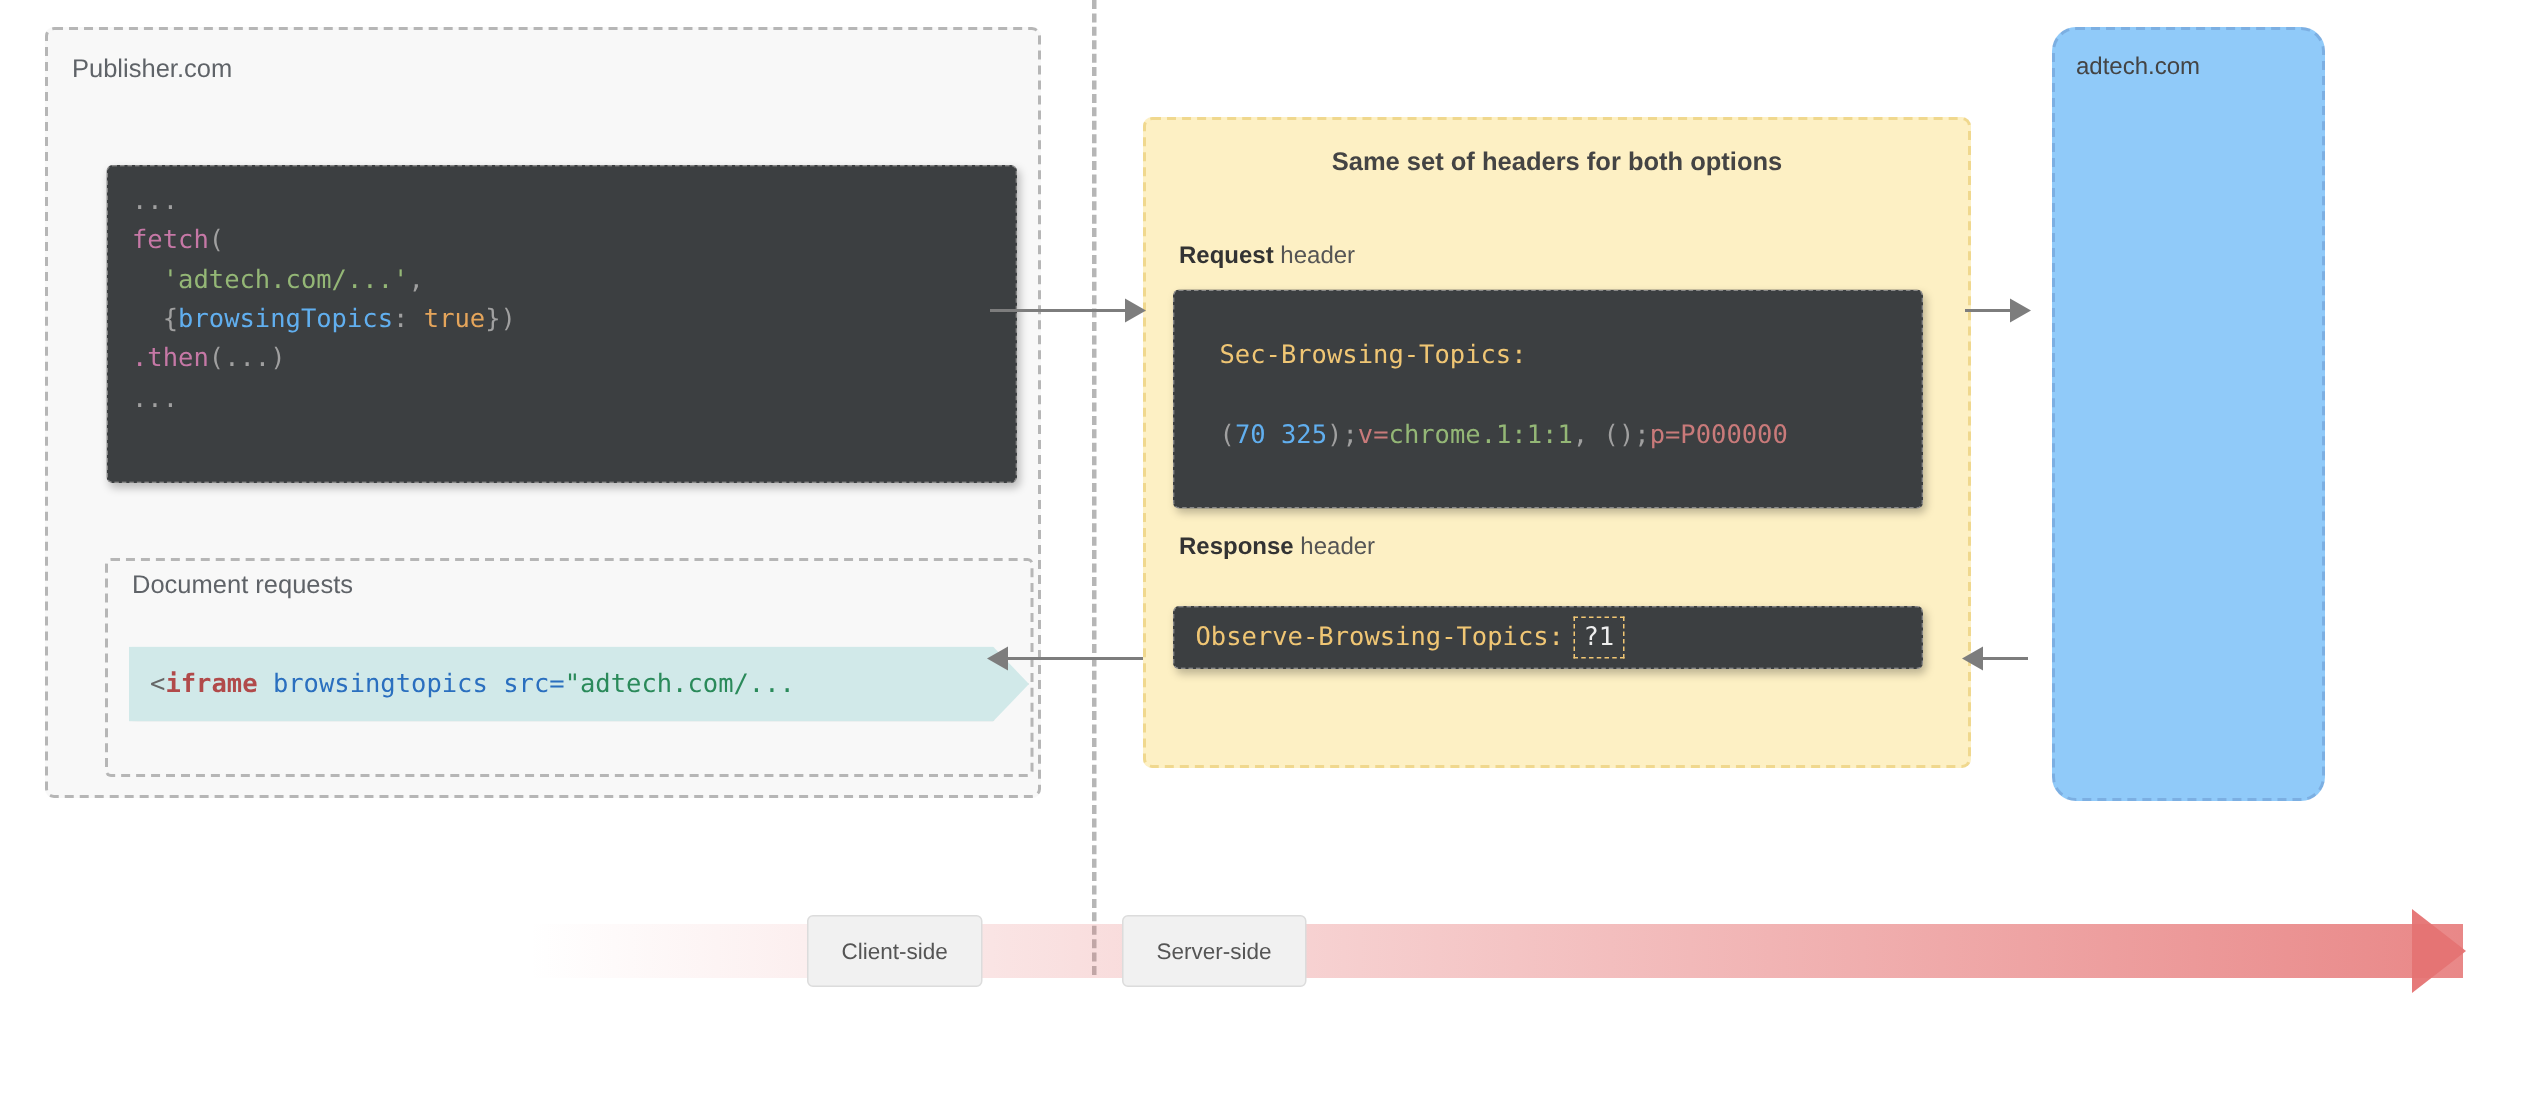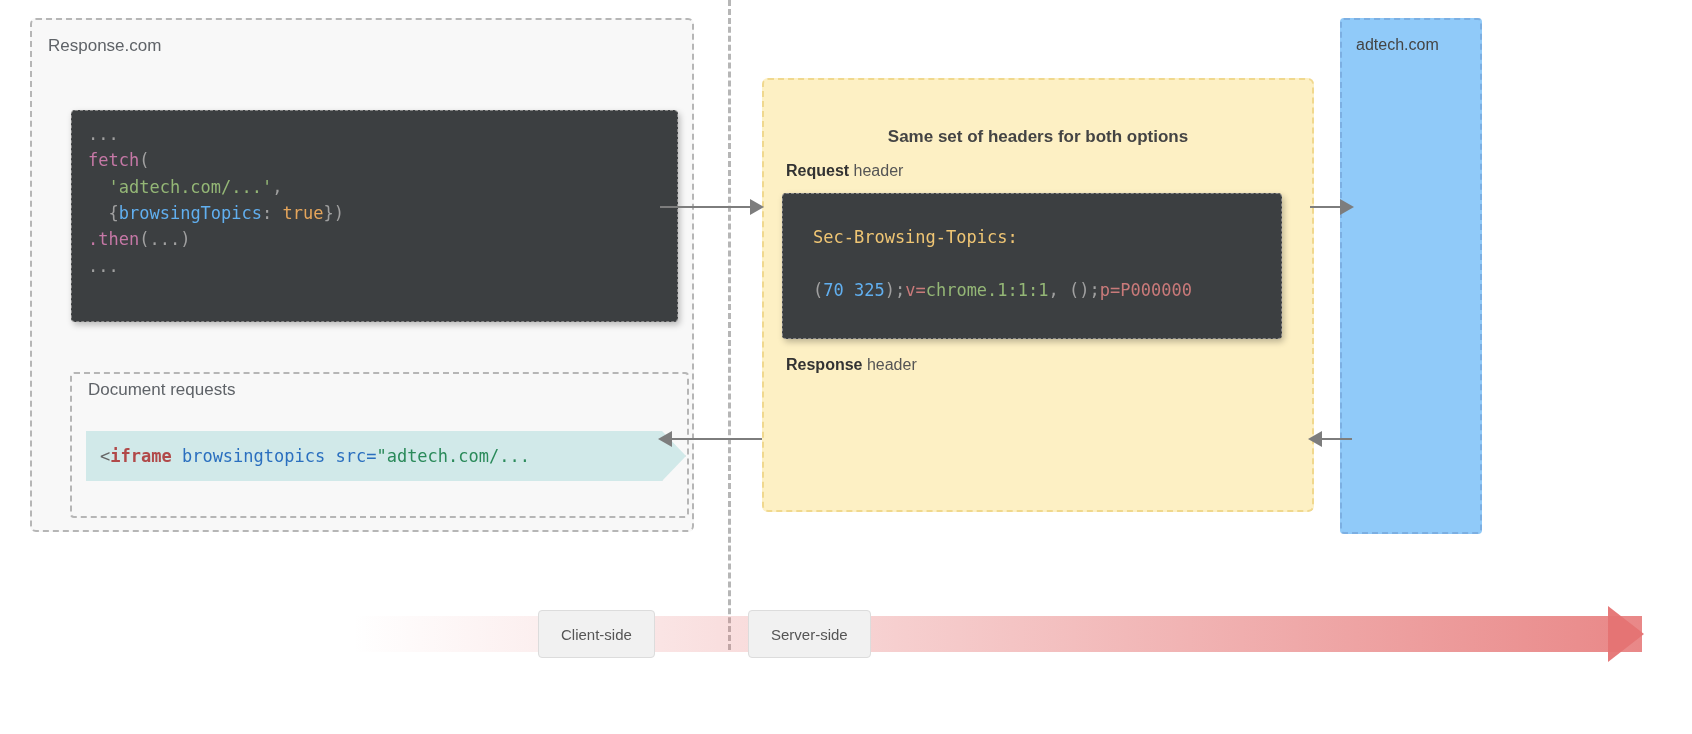--- a/index.html
+++ b/index.html
@@ -100,21 +100,20 @@
     background: var(--yellow-panel);
     border: 2px dashed var(--yellow-border);
     border-radius: 6px;
   }
   #headers-title {
     position: absolute; left: 0; right:0; top: 18px;
     text-align: center;
     font-weight: 600;
     color: #444;
     font-size: 17px;
-    margin-top: 29px;
   }
   .hdr-label { position: absolute; left: 22px; color: #555; font-size: 16px; }
   .hdr-label b { font-weight: 700; color: #333; }
   #req-label { top: 82px; }
   #request-code {
     left: 18px; top: 113px;
     width: 498px; height: 130px;
     padding: 14px 0 0 0;
   }
   #request-code pre { margin:16px; padding: 0 14px; white-space: pre; }
@@ -129,25 +128,26 @@
   #q1-box {
     display: inline-block;
     border: 1.5px dashed var(--code-yellow);
     padding: 0 6px;
     color: #eee;
   }
 
   
   #adtech-panel {
     position: absolute;
-    left: 1340px; top: 18px;
+    left: 1368px; top: 18px;
     width: 138px; height: 512px;
     background: var(--blue-bg);
     border: 2px dashed #7cafe2;
-    border-radius: 4px;
+    border-radius: 16px;
+    padding-left: 40px;
   }
   #adtech-label { position:absolute; left: 14px; top: 16px; font-size: 16px; color:#444;}
 
   
   .h-arrow {
     position: absolute;
     height: 2px;
     background: #7d7d7d;
   }
   .h-arrow::after {
@@ -193,21 +193,21 @@
   
   .tk-pink{color:var(--code-pink);} .tk-green{color:var(--code-green);}
   .tk-blue{color:var(--code-blue);} .tk-orange{color:var(--code-orange);}
   .tk-yellow{color:var(--code-yellow);} .tk-red{color:var(--code-red);}
   .tk-grey{color:var(--code-grey);} .tk-dred{color:var(--code-dark-red);}
 </style>
 </head>
 <body>
 
 <div id="publisher-panel" class="dashed-box">
-  <div id="publisher-label" class="box-label">Response.com</div>
+  <div id="publisher-label" class="box-label">Publisher.com</div>
 
   <div id="fetch-code" class="codeblock mono">
     <pre><span class="tk-grey">...</span>
 <span class="tk-pink">fetch</span><span class="tk-grey">(</span>
   <span class="tk-green">'adtech.com/...'</span><span class="tk-grey">,</span>
   <span class="tk-grey">{</span><span class="tk-blue">browsingTopics</span><span class="tk-grey">:</span> <span class="tk-orange">true</span><span class="tk-grey">}</span><span class="tk-grey">)</span>
 <span class="tk-pink">.then</span><span class="tk-grey">(...)</span>
 <span class="tk-grey">...</span></pre>
   </div>
 
@@ -225,20 +225,23 @@
   <div id="headers-title">Same set of headers for both options</div>
 
   <div id="req-label" class="hdr-label"><b>Request</b><span> header</span></div>
   <div id="request-code" class="codeblock mono">
     <pre><span class="tk-yellow">Sec-Browsing-Topics:</span>
 
 <span class="tk-grey">(</span><span class="tk-blue">70</span> <span class="tk-blue">325</span><span class="tk-grey">)</span><span class="tk-grey">;</span><span class="tk-red">v=</span><span class="tk-green">chrome.1:1:1</span><span class="tk-grey">,</span> <span class="tk-grey">()</span><span class="tk-grey">;</span><span class="tk-red">p=</span><span class="tk-red">P000000</span></pre>
   </div>
 
   <div id="resp-label" class="hdr-label"><b>Response</b><span> header</span></div>
+  <div id="response-code" class="codeblock mono">
+    <pre><span class="tk-yellow">Observe-Browsing-Topics:</span> <span id="q1-box">?1</span></pre>
+  </div>
 </div>
 
 <div id="adtech-panel">
   <div id="adtech-label">adtech.com</div>
 </div>
 
 <div class="h-arrow arrow-right" style="left:660px; top:206px; width:102px;"></div>
 <div class="h-arrow arrow-right" style="left:1310px; top:206px; width:42px;"></div>
 <div class="h-arrow arrow-left" style="left:660px; top:438px; width:102px;"></div>
 <div class="h-arrow arrow-left" style="left:1310px; top:438px; width:42px;"></div>

